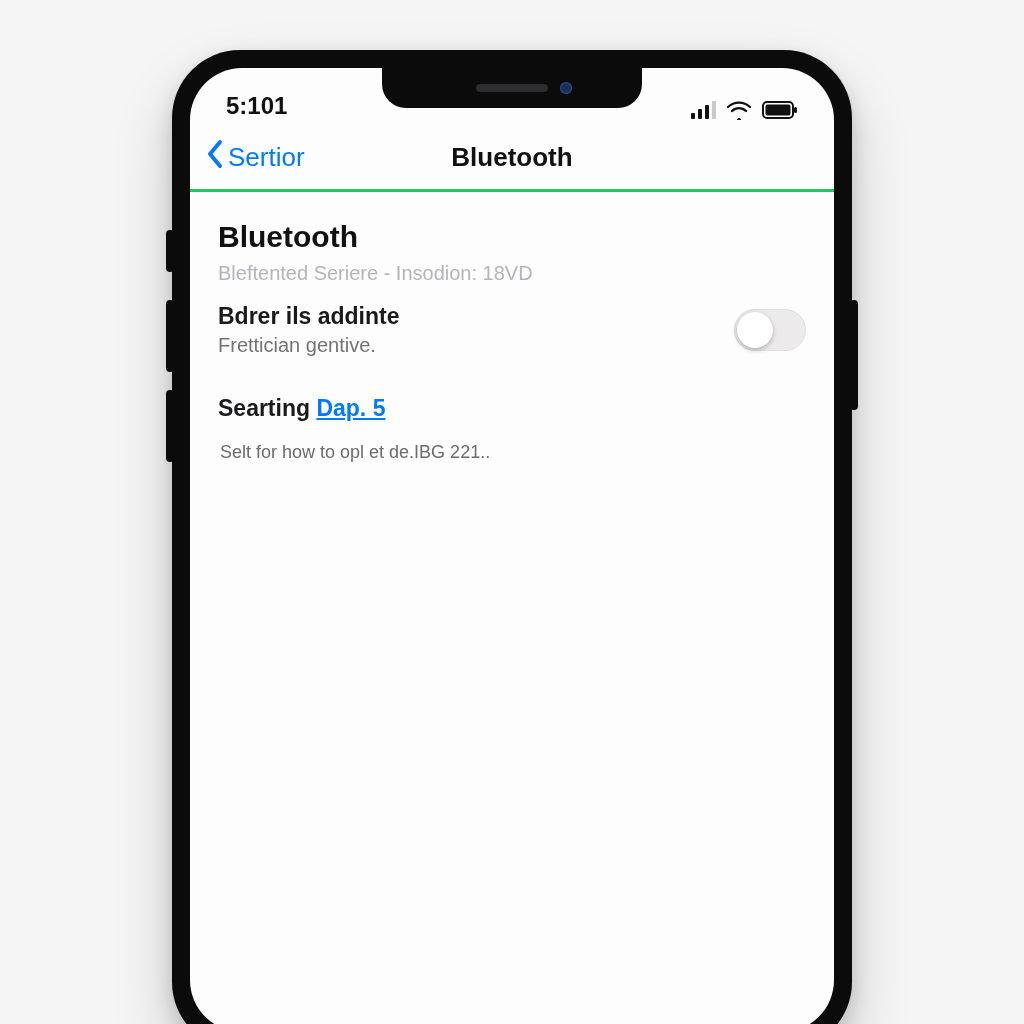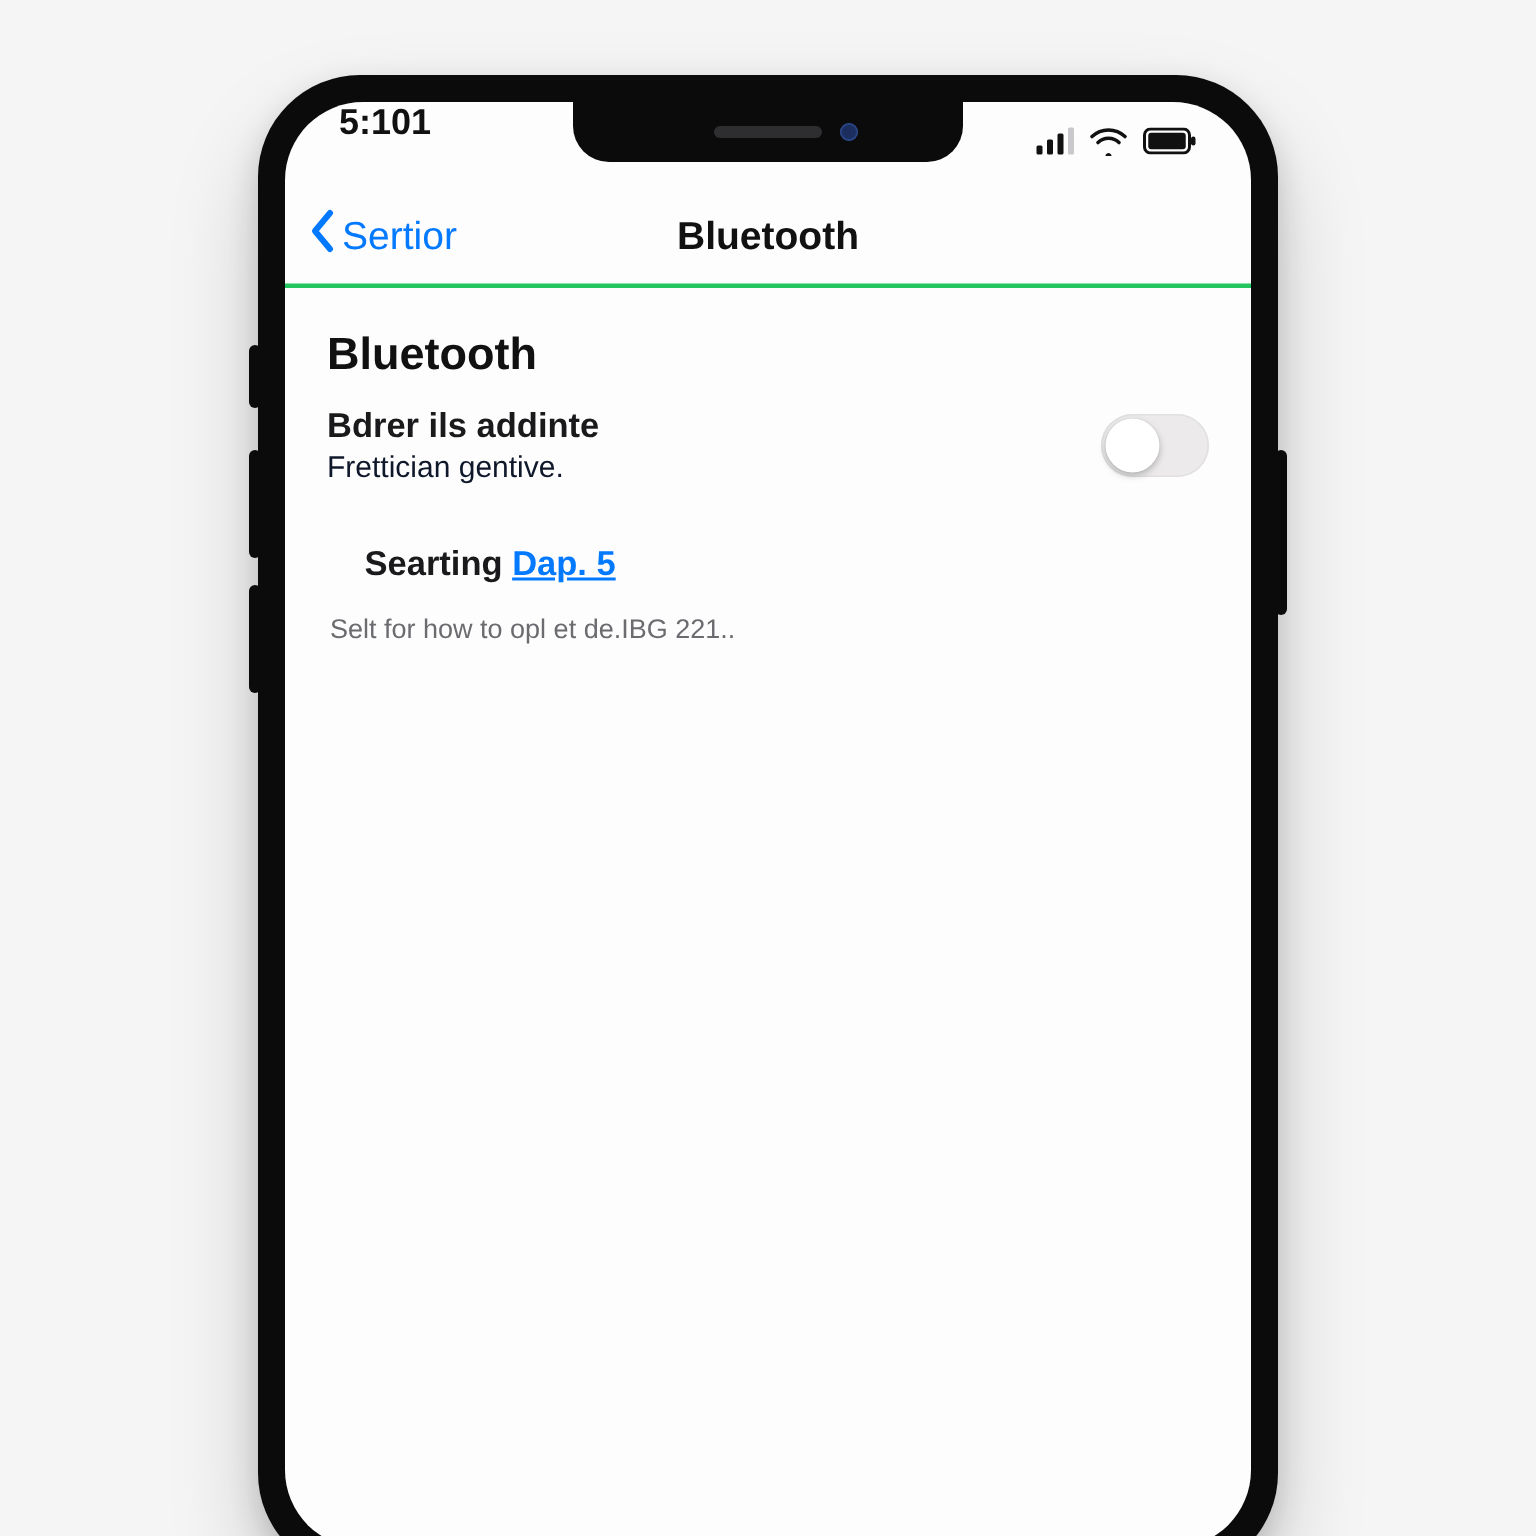--- a/index.html
+++ b/index.html
@@ -75,20 +75,21 @@
     border-radius: 50%;
     box-shadow: inset 0 0 2px #4a7bd8;
     position: absolute;
     right: 70px;
     top: 14px;
   }
 
   .status-bar {
     height: 58px;
     display: flex;
+    align-items: flex-end;
     justify-content: space-between;
     padding: 0 36px 6px 36px;
     font-size: 24px;
     font-weight: 600;
     color: #111;
   }
   .status-right {
     display: flex;
     align-items: center;
     gap: 10px;
@@ -140,32 +141,31 @@
     justify-content: space-between;
     padding: 8px 0;
   }
   .row .label {
     font-size: 23px;
     font-weight: 600;
     color: #1a1a1c;
   }
   .row .sublabel {
     font-size: 20px;
-    color: #0f172a;
+    color: #737373;
     font-weight: 400;
     margin-top: 4px;
   }
   .gap { height: 30px; }
 
   .search-line {
     font-size: 23px;
     font-weight: 700;
     color: #1a1a1c;
     margin-bottom: 20px;
-    margin-left: 25px;
   }
   .search-line .link {
     color: #0279ff;
     text-decoration: underline;
     font-weight: 600;
     cursor: pointer;
   }
 
   .device-row {
     display: flex;
@@ -284,20 +284,21 @@
             </svg>
           </span>
           <span>Sertior</span>
         </div>
         <div class="nav-title">Bluetooth</div>
       </div>
 
       <div class="content">
 
         <div class="section-title">Bluetooth</div>
+        <div class="subtle">Bleftented Seriere - Insodion: 18VD</div>
 
         <div class="row">
           <div>
             <div class="label">Bdrer ils addinte</div>
             <div class="sublabel">Frettician gentive.</div>
           </div>
           <div class="toggle off">
             <div class="knob"></div>
           </div>
         </div>

